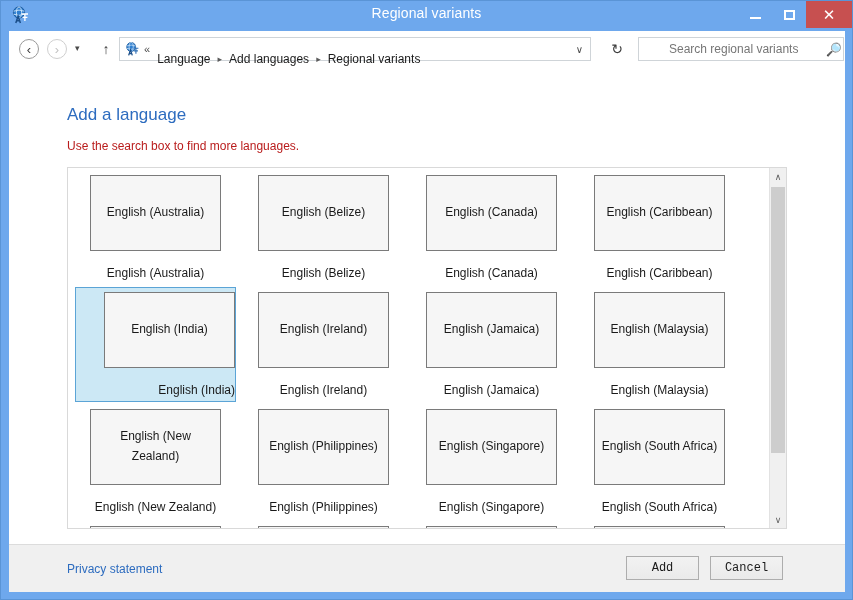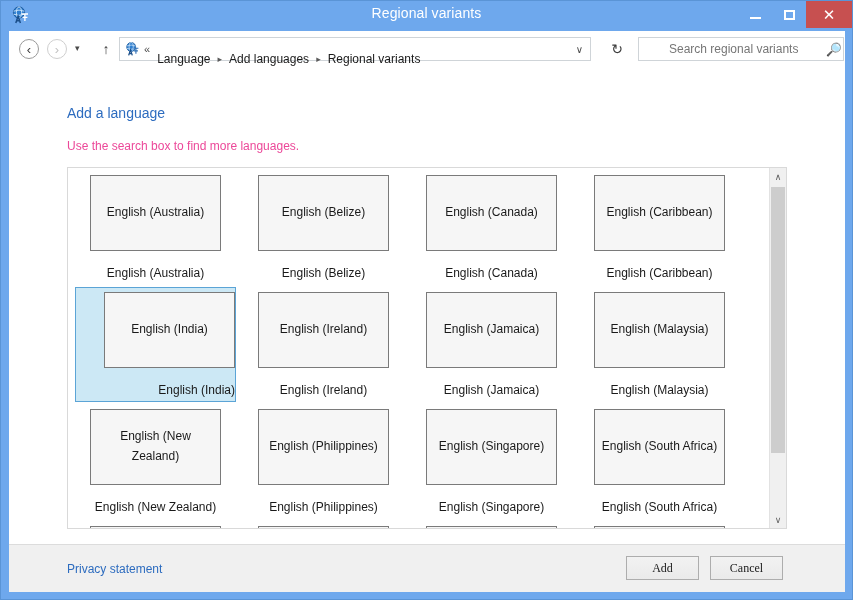--- a/index.html
+++ b/index.html
@@ -214,28 +214,28 @@
     position: absolute;
     left: 8px; top: 65px;
     width: 836px;
     height: 478px;
     background: #ffffff;
   }
 
   .page-title {
     position: absolute;
     left: 58px; top: 39px;
-    font-size: 14px;
+    font-size: 17px;
     color: #2D6CBF;
   }
   .page-sub {
     position: absolute;
     left: 58px; top: 73px;
     font-size: 12px;
-    color: #ec4899;
+    color: #b91c1c;
   }
 
   
   .listpanel {
     position: absolute;
     left: 58px; top: 101px;
     width: 720px;
     height: 362px;
     border: 1px solid #d9d9d9;
     background: #ffffff;
@@ -348,21 +348,21 @@
     text-decoration: none;
     cursor: pointer;
   }
   .btn {
     position: absolute;
     top: 11px;
     width: 73px;
     height: 24px;
     border: 1px solid #ADADAD;
     background: linear-gradient(to bottom, #F2F2F2 0%, #EAEAEA 100%);
-    font-family: Liberation Serif, serif;
+    font-family: Liberation Mono, monospace;
     font-size: 12px;
     color: #1a1a1a;
     box-sizing: border-box;
     cursor: pointer;
   }
   .btn-add { left: 617px; }
   .btn-cancel { left: 701px; }
 </style>
 </head>
 <body>

